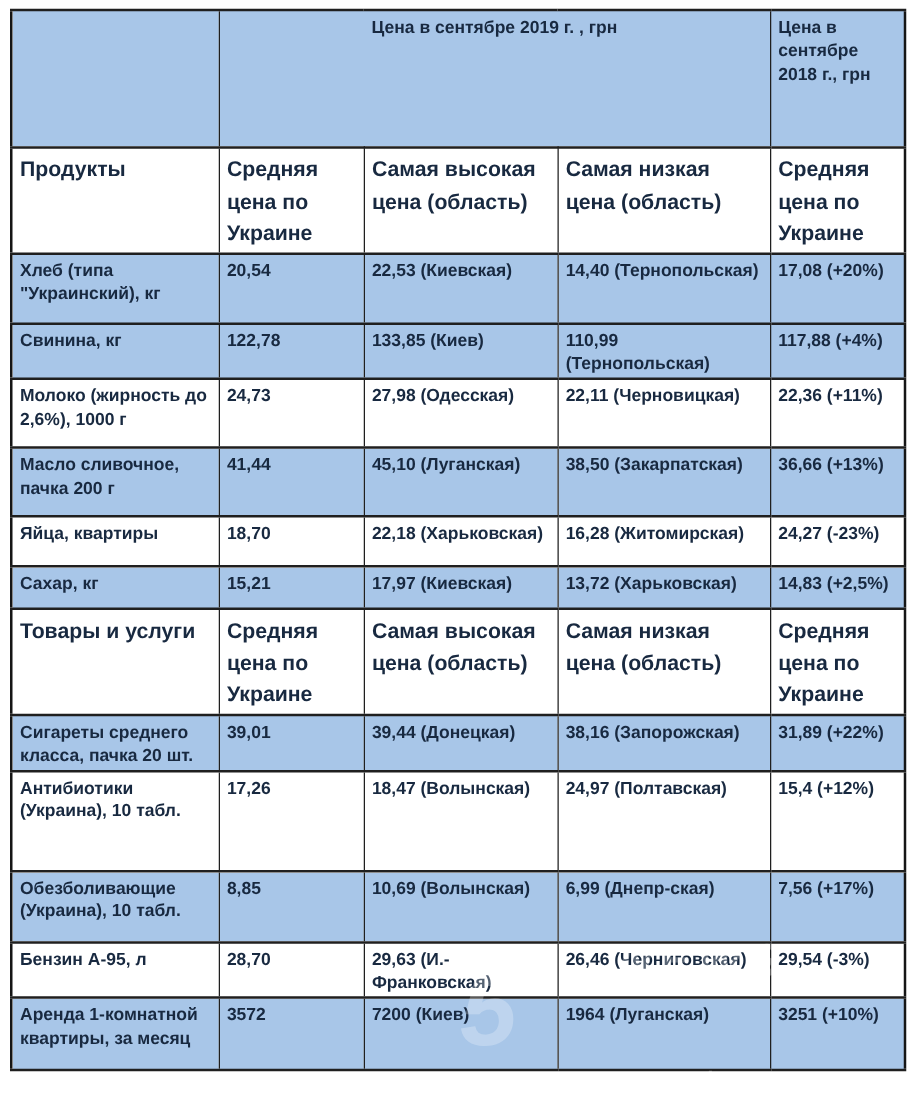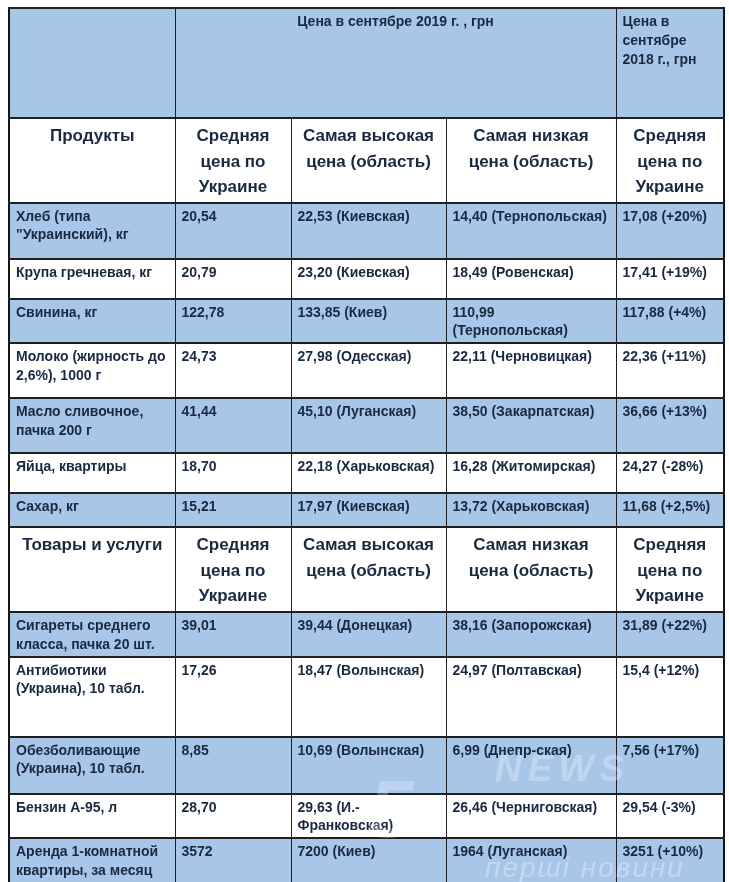--- a/index.html
+++ b/index.html
@@ -44,21 +44,20 @@
   td.top-title-right {
     font-size: 19px;
     line-height: 1.42;
     padding-top: 5px;
     margin-top: 40px;
   }
   tr.subhead td {
     font-size: 17px;
     line-height: 1.5;
     padding-top: 4px;
-    text-align: center;
   }
   .watermark {
     position: absolute;
     pointer-events: none;
     color: #ffffff;
     font-style: italic;
     font-weight: bold;
     z-index: 5;
   }
   .wm-news {
@@ -110,27 +109,20 @@
         <td>Средняя цена по Украине</td>
       </tr>
 
       <tr class="blue" style="height:56px">
         <td>Хлеб (типа "Украинский), кг</td>
         <td>20,54</td>
         <td>22,53 (Киевская)</td>
         <td>14,40 (Тернопольская)</td>
         <td>17,08 (+20%)</td>
       </tr>
-      <tr class="white" style="height:40px">
-        <td>Крупа гречневая, кг</td>
-        <td>20,79</td>
-        <td>23,20 (Киевская)</td>
-        <td>18,49 (Ровенская)</td>
-        <td>17,41 (+19%)</td>
-      </tr>
       <tr class="blue" style="height:41px">
         <td>Свинина, кг</td>
         <td>122,78</td>
         <td>133,85 (Киев)</td>
         <td>110,99 (Тернопольская)</td>
         <td>117,88 (+4%)</td>
       </tr>
       <tr class="white" style="height:55px">
         <td>Молоко (жирность до 2,6%), 1000 г</td>
         <td>24,73</td>
@@ -143,28 +135,28 @@
         <td>41,44</td>
         <td>45,10 (Луганская)</td>
         <td>38,50 (Закарпатская)</td>
         <td>36,66 (+13%)</td>
       </tr>
       <tr class="white" style="height:40px">
         <td>Яйца, квартиры</td>
         <td>18,70</td>
         <td>22,18 (Харьковская)</td>
         <td>16,28 (Житомирская)</td>
-        <td>24,27 (-28%)</td>
+        <td>24,27 (-23%)</td>
       </tr>
       <tr class="blue" style="height:34px">
         <td>Сахар, кг</td>
         <td>15,21</td>
         <td>17,97 (Киевская)</td>
         <td>13,72 (Харьковская)</td>
-        <td>11,68 (+2,5%)</td>
+        <td>14,83 (+2,5%)</td>
       </tr>
 
       <tr class="white subhead" style="height:76px">
         <td>Товары и услуги</td>
         <td>Средняя цена по Украине</td>
         <td>Самая высокая цена (область)</td>
         <td>Самая низкая цена (область)</td>
         <td>Средняя цена по Украине</td>
       </tr>
 

